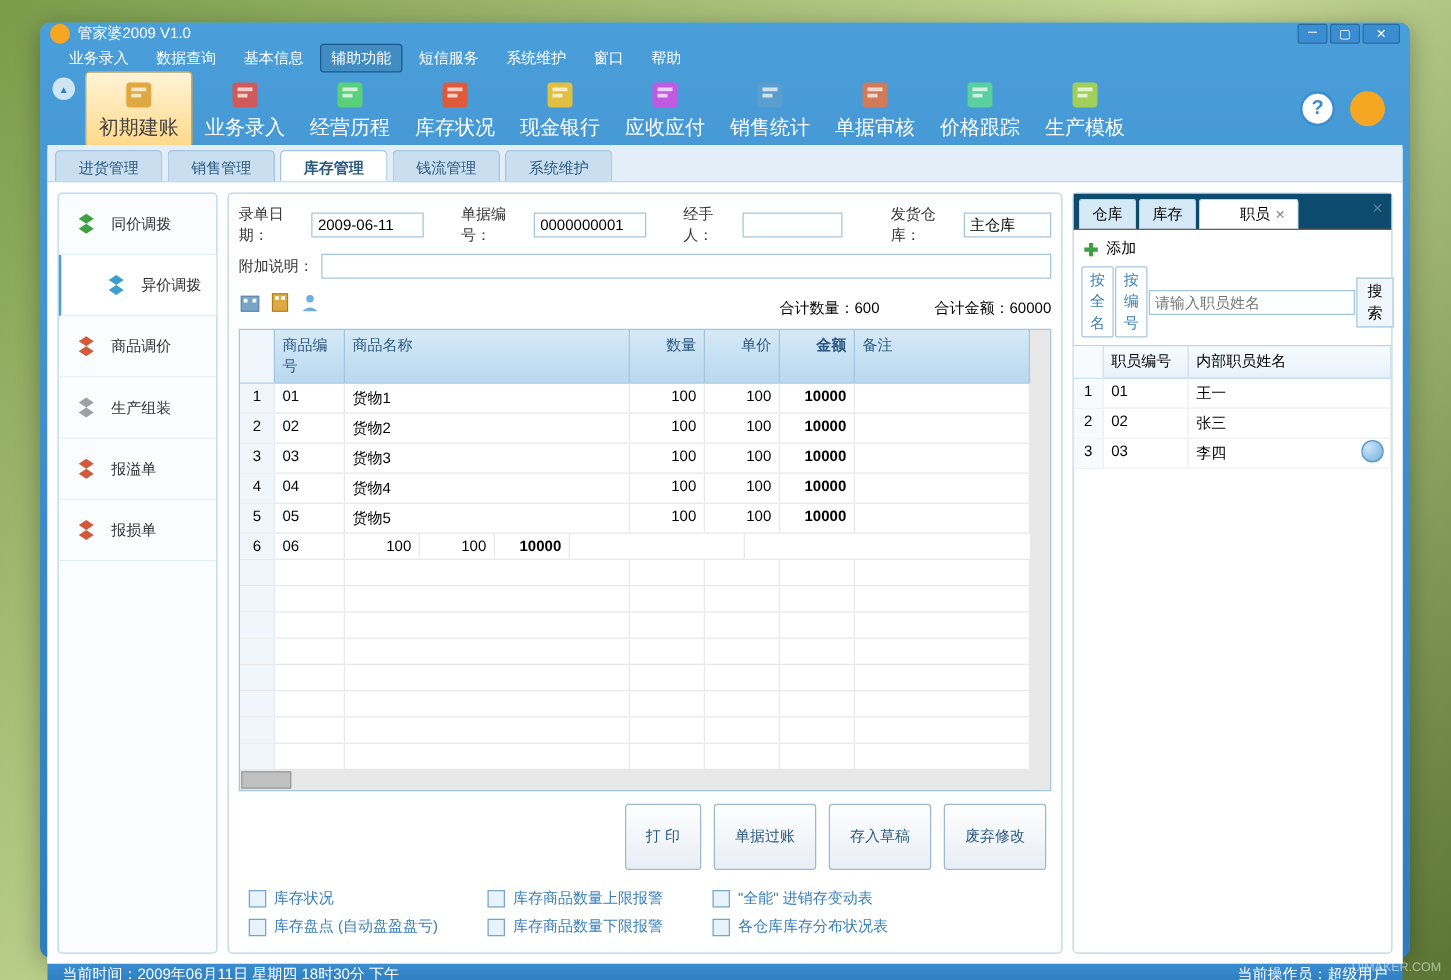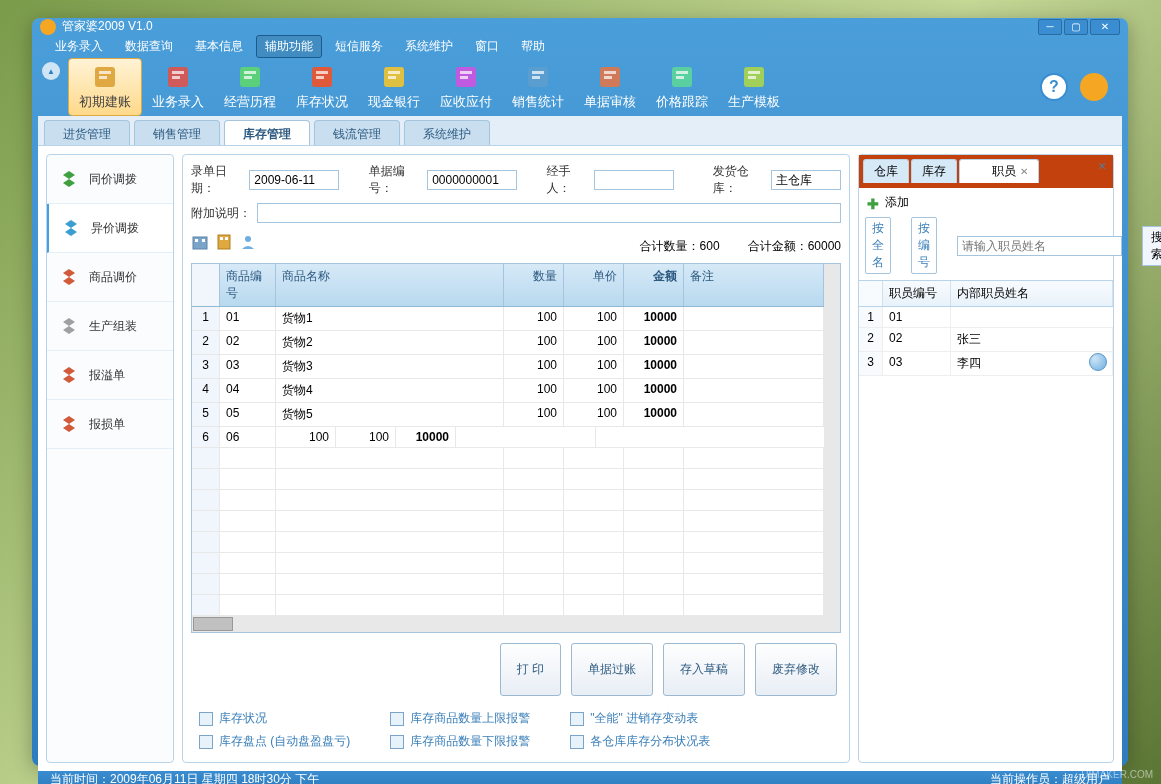--- a/index.html
+++ b/index.html
@@ -13,43 +13,43 @@
 .win-btn:last-child { width: 30px; }
 .menubar { height: 24px; display: flex; align-items: center; padding: 0 14px; gap: 4px; }
 .menu-item { color: #fff; padding: 2px 8px; cursor: pointer; border-radius: 3px; border: 1px solid transparent; }
 .menu-item.active { border: 1px solid #1a5a90; background: rgba(0,0,0,0.1); }
 .toolbar-wrap { display: flex; }
 .collapse-btn { width: 18px; margin: 4px 4px 0 10px; height: 18px; background: #cfe5f5; border-radius: 50%; display: flex; align-items: center; justify-content: center; cursor: pointer; font-size: 8px; color: #2d7cc0; }
 .toolbar { flex: 1; height: 58px; display: flex; align-items: center; padding: 0 4px; }
 .tb-btn { display: flex; flex-direction: column; align-items: center; padding: 4px 10px; cursor: pointer; border-radius: 4px; }
 .tb-btn.active { background: linear-gradient(180deg, #fff3d6, #ffd98a); border: 1px solid #e0a840; }
 .tb-icon { width: 28px; height: 28px; margin-bottom: 2px; position: relative; }
-.tb-label { color: #fff; font-size: 13px; }
+.tb-label { color: #fff; font-size: 16px; }
 .tb-btn.active .tb-label { color: #444; }
 .tb-spacer { flex: 1; }
 .tb-right-icons { display: flex; gap: 12px; padding-right: 16px; }
 .help-icon { width: 28px; height: 28px; border-radius: 50%; background: #fff; border: 2px solid #3a8dd0; display: flex; align-items: center; justify-content: center; color: #3a8dd0; font-weight: bold; font-size: 16px; cursor: pointer; }
 .globe-icon { width: 28px; height: 28px; border-radius: 50%; background: #f5a623; cursor: pointer; }
 .content-area { flex: 1; background: #fff; margin: 0 6px 0 6px; border-radius: 4px 4px 0 0; display: flex; flex-direction: column; }
 .main-tabs { height: 30px; display: flex; background: #e3eef8; border-bottom: 1px solid #b8d4ea; padding: 4px 6px 0 6px; }
 .main-tab { padding: 5px 18px; background: #c9dff0; border: 1px solid #a5c5de; border-bottom: none; border-radius: 4px 4px 0 0; margin-right: 4px; cursor: pointer; color: #2d5a80; }
 .main-tab.active { background: #fff; font-weight: bold; }
 .main-body { flex: 1; display: flex; background: #fff; padding: 8px; gap: 8px; }
 .sidebar { width: 128px; border: 1px solid #b8d4ea; border-radius: 4px; background: #fafcfe; }
 .side-item { display: flex; align-items: center; padding: 14px 12px; cursor: pointer; border-bottom: 1px solid #e5eff8; gap: 10px; }
-.side-item.active { background: #fff; border-left: 2px solid #4a9ed9; }
+.side-item.active { background: #fff; border-left: 2px solid #4a9ed9; justify-content: flex-end; }
 .side-icon { width: 20px; height: 20px; }
 .side-label { color: #333; }
 .center-panel { flex: 1; display: flex; flex-direction: column; border: 1px solid #b8d4ea; border-radius: 4px; padding: 8px; }
 .form-row { display: flex; align-items: center; gap: 6px; margin-bottom: 6px; }
 .form-label { color: #333; }
 .form-input { border: 1px solid #a5c5de; padding: 2px 4px; height: 20px; }
 .mini-icons { display: flex; gap: 6px; margin: 4px 0; }
 .mini-icon { width: 18px; height: 18px; cursor: pointer; }
-.totals { display: flex; gap: 28px; margin-left: auto; }
+.totals { display: flex; gap: 44px; margin-left: auto; }
 .grid-wrap { flex: 1; border: 1px solid #a5c5de; background: #fff; display: flex; flex-direction: column; margin-top: 2px; }
 .grid-head { display: flex; background: linear-gradient(180deg, #d6e9f7, #b8d9ef); border-bottom: 1px solid #8fb8d5; }
 .gh { border-right: 1px solid #a5c5de; padding: 4px 6px; color: #2d5a80; }
 .grid-body { flex: 1; overflow: auto; background: #fff; }
 .grow { display: flex; border-bottom: 1px solid #e8e8e8; }
 .gc { border-right: 1px solid #e8e8e8; padding: 3px 6px; }
 .c-idx { width: 28px; text-align: center; background: #f0f6fb; }
 .c-code { width: 56px; }
 .c-name { flex: 1; min-width: 150px; }
 .c-qty { width: 60px; text-align: right; }
@@ -58,26 +58,26 @@
 .c-note { width: 140px; }
 .hscroll { height: 16px; background: #e8e8e8; display: flex; }
 .action-row { display: flex; justify-content: flex-end; gap: 10px; padding: 10px 4px; }
 .action-btn { padding: 17px 16px; background: linear-gradient(180deg, #fefefe, #e8eef5); border: 1px solid #9cb9d1; border-radius: 3px; cursor: pointer; color: #2d5a80; }
 .links-row { display: flex; gap: 40px; padding: 4px 8px; }
 .link-col { display: flex; flex-direction: column; gap: 6px; }
 .link-item { display: flex; align-items: center; gap: 6px; color: #3a7fb8; cursor: pointer; }
 .link-icon { width: 14px; height: 14px; border: 1px solid #7aa5c8; background: #e8f2fa; }
 .right-panel { width: 256px; border: 1px solid #b8d4ea; border-radius: 4px; display: flex; flex-direction: column; position: relative; }
 .rp-close { position: absolute; right: 4px; top: 4px; width: 14px; height: 14px; display: flex; align-items: center; justify-content: center; color: #5a7a95; cursor: pointer; font-size: 11px; }
-.rp-tabs { display: flex; background: #c2410c; border-bottom: 5px solid #c2410c; padding: 4px 4px 0 4px; }
+.rp-tabs { display: flex; background: #0c4a6e; border-bottom: 1px solid #c2410c; padding: 4px 4px 0 4px; }
 .rp-tab { padding: 3px 10px; border: 1px solid #b8d4ea; border-bottom: none; margin-right: 2px; background: #d6e9f7; cursor: pointer; border-radius: 3px 3px 0 0; display: flex; align-items: center; gap: 4px; }
 .rp-tab.active { background: #fff; padding-left: 32px; }
 .rp-add { display: flex; align-items: center; gap: 4px; padding: 6px 8px; cursor: pointer; }
 .plus-icon { width: 14px; height: 14px; color: #3fa040; font-weight: bold; font-size: 14px; }
-.rp-search { display: flex; align-items: center; gap: 20px; padding: 0 6px 6px 6px; }
+.rp-search { display: flex; align-items: center; gap: 1px; padding: 0 6px 6px 6px; }
 .toggle-btn { padding: 2px 6px; border: 1px solid #a5c5de; cursor: pointer; color: #3a7fb8; border-radius: 2px; }
 .search-input { flex: 1; border: 1px solid #a5c5de; height: 20px; padding: 2px 4px; color: #999; }
 .search-btn { padding: 2px 8px; border: 1px solid #a5c5de; background: #f0f6fb; cursor: pointer; }
 .rp-grid-head { display: flex; background: linear-gradient(180deg, #f8fbfe, #e8f2fa); border-top: 1px solid #b8d4ea; border-bottom: 1px solid #b8d4ea; }
 .rh { padding: 4px 6px; border-right: 1px solid #d0e0ed; }
 .rp-body { flex: 1; }
 .rrow { display: flex; border-bottom: 1px solid #eee; position: relative; }
 .rc { padding: 3px 6px; border-right: 1px solid #eee; }
 .r-idx { width: 24px; text-align: center; background: #f8fbfe; }
 .r-code { width: 68px; }
@@ -501,20 +501,21 @@
         </div>
         <div class="rp-grid-head">
           <div class="rh r-idx"></div>
           <div class="rh r-code">职员编号</div>
           <div class="rh r-name">内部职员姓名</div>
         </div>
         <div class="rp-body" id="rpbody">
             <div class="rrow">
               <div class="rc r-idx">1</div>
               <div class="rc r-code">01</div>
+              <div class="rc r-name">王一</div>
             </div>
             <div class="rrow">
               <div class="rc r-idx">2</div>
               <div class="rc r-code">02</div>
               <div class="rc r-name">张三</div>
             </div>
             <div class="rrow">
               <div class="rc r-idx">3</div>
               <div class="rc r-code">03</div>
               <div class="rc r-name">李四</div>

